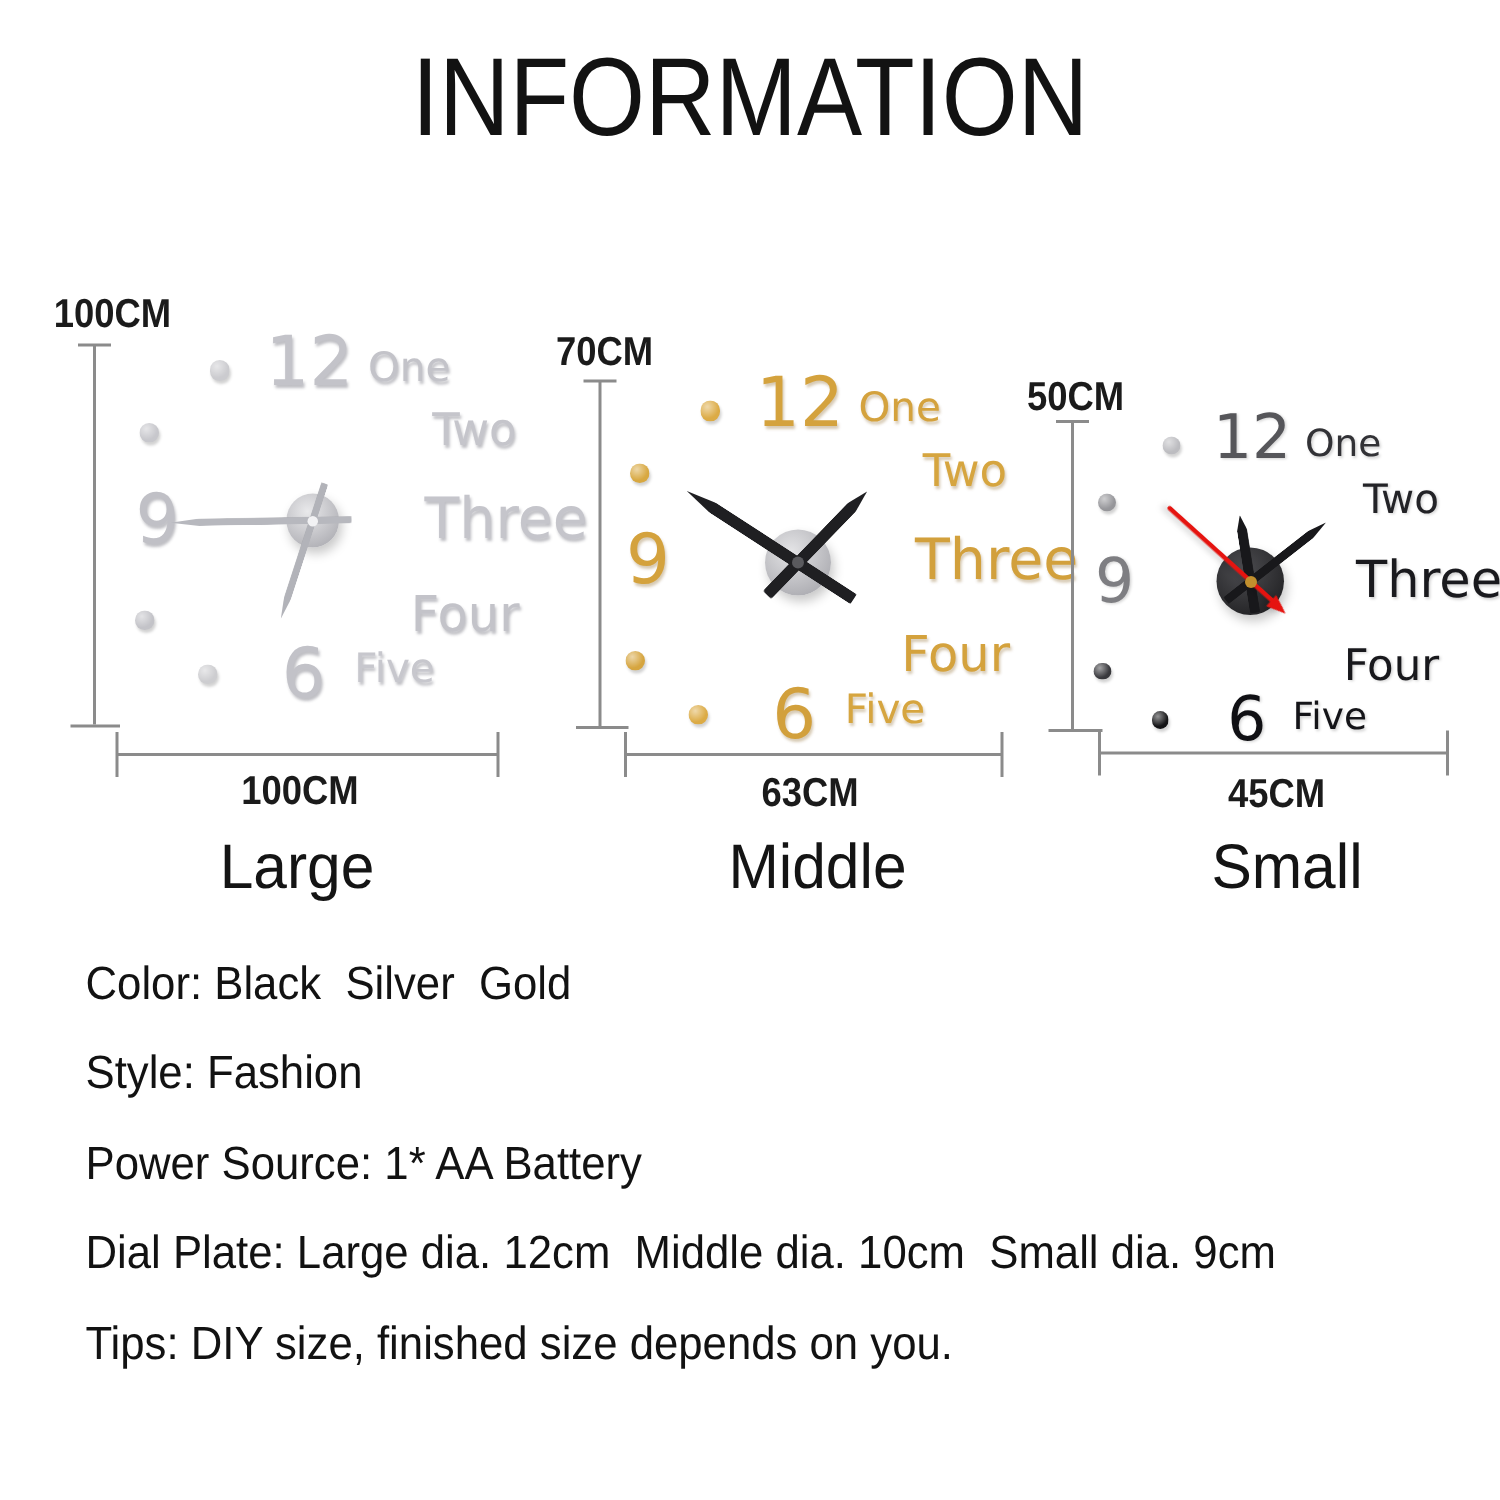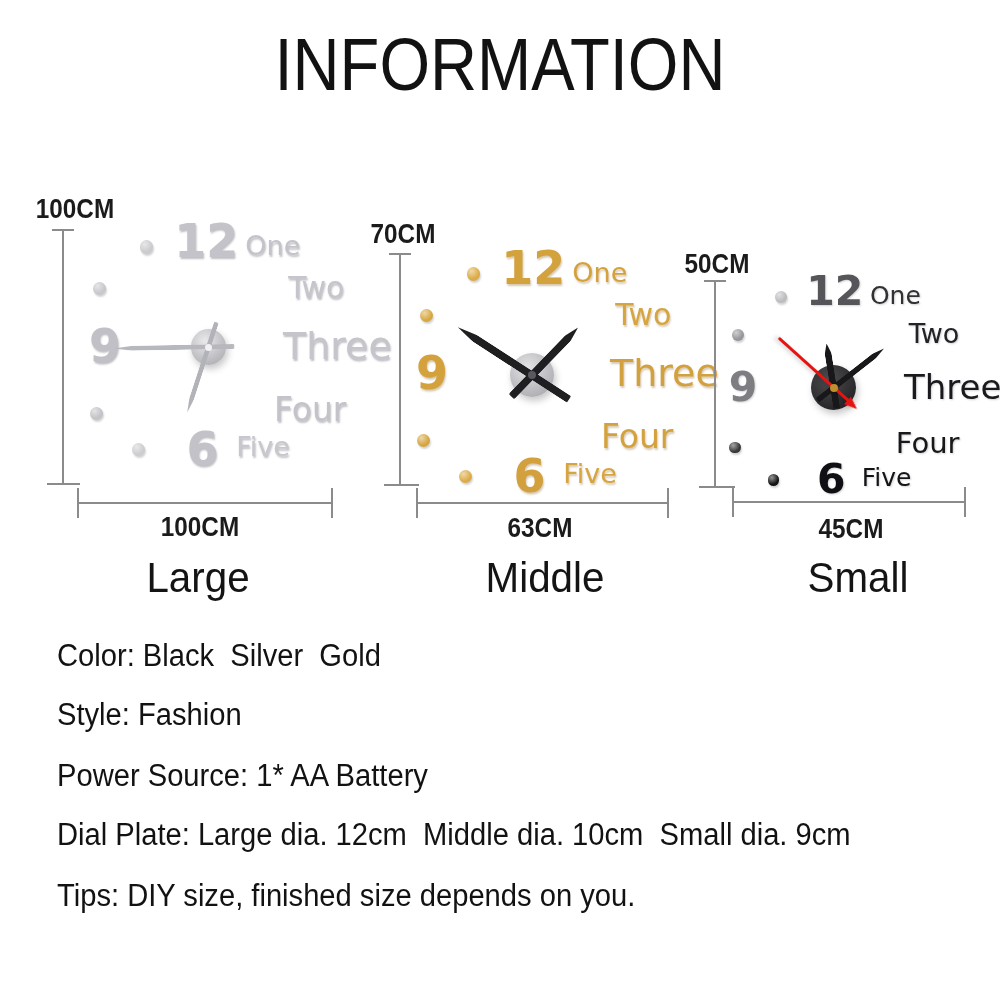--- a/index.html
+++ b/index.html
@@ -10,21 +10,21 @@
   .dim-label{position:absolute;width:140px;text-align:center;font-size:27px;font-weight:700;
              color:#1b1b1b;transform:scaleX(0.9);white-space:nowrap;}
   .size-label{position:absolute;width:220px;text-align:center;font-size:42px;font-weight:400;
               color:#141414;transform:scaleX(0.96);}
   .dim-line{position:absolute;background:#8b8b8b;}
   .info-line{position:absolute;left:57px;font-size:31px;font-weight:400;color:#121212;
              white-space:pre;transform:scaleX(0.94);transform-origin:left center;}
   .clock-area{position:absolute;}
   .face-word{position:absolute;font-family:"DejaVu Sans",sans-serif;font-weight:400;
              white-space:nowrap;transform:translateY(-55%);}
-  .face-num{position:absolute;font-family:"DejaVu Sans",sans-serif;font-weight:700;
+  .face-num{position:absolute;font-family:"DejaVu Sans",sans-serif;font-weight:400;
             white-space:nowrap;transform:translate(-50%,-52%);text-align:center;}
   .theme-silver .face-word,.theme-silver .face-num{text-shadow:1px 2px 2px rgba(40,40,55,0.30);}
   .theme-gold .face-word,.theme-gold .face-num{text-shadow:1px 2px 2px rgba(120,75,0,0.30);}
   .theme-dark .face-word,.theme-dark .face-num{text-shadow:1px 1px 2px rgba(0,0,0,0.18);}
   .dot{position:absolute;border-radius:50%;box-shadow:1px 2px 2px rgba(0,0,0,0.18);}
   .disc{position:absolute;border-radius:50%;box-shadow:2px 4px 7px rgba(0,0,0,0.22);}
   .pin{position:absolute;border-radius:50%;}
   .hand{position:absolute;border-radius:2px;filter:drop-shadow(2px 3px 2px rgba(0,0,0,0.20));}
   .hand .arrow{position:absolute;top:-4px;left:50%;transform:translateX(-50%);width:0;height:0;
                border-left:5px solid transparent;border-right:5px solid transparent;}

